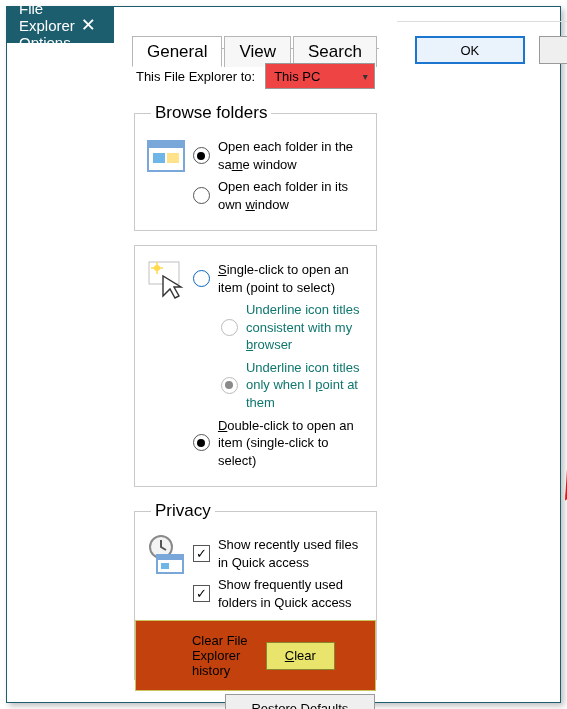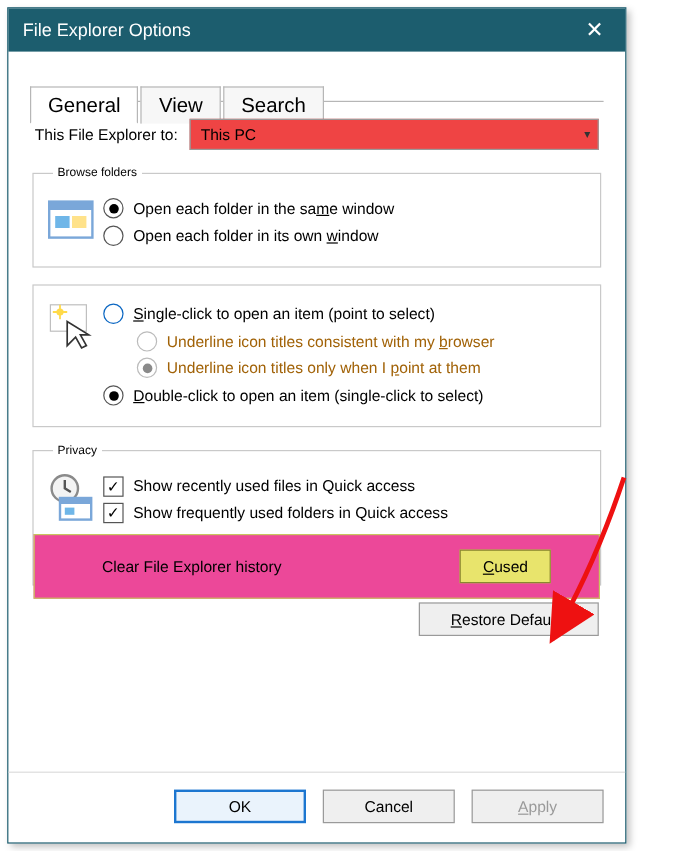--- a/index.html
+++ b/index.html
@@ -7,27 +7,26 @@
   font-family: "Segoe UI", Tahoma, sans-serif;
   font-size: 13px;
   color: #000;
   background: #fff;
   width: 567px;
   height: 709px;
   position: relative;
   padding: 6px;
 }
 .window {
-  width: 516px;
+  width: 555px;
   height: 697px;
   border: 1px solid #1c5d6e;
   box-shadow: 3px 3px 6px rgba(0,0,0,0.25);
   background: #fff;
   display: flex;
-  flex-direction: column;
   position: relative;
 }
 .titlebar {
   background: #1c5d6e;
   color: #fff;
   height: 36px;
   display: flex;
   align-items: center;
   padding: 0 12px;
   font-size: 15px;
@@ -85,21 +84,21 @@
   font-size: 10px;
   color: #333;
 }
 fieldset.group {
   border: 1px solid #c9c9c9;
   margin: 0 2px 14px 2px;
   padding: 10px 10px 12px 10px;
   position: relative;
 }
 fieldset.group legend {
-  font-size: 10px;
+  font-size: 17px;
   padding: 0 4px;
   margin-left: 6px;
 }
 .group-body {
   display: flex;
   gap: 4px;
   align-items: flex-start;
 }
 .group-icon {
   width: 44px;
@@ -127,28 +126,28 @@
 }
 .radio.blue { border-color:#0a66c2; }
 .radio.disabled { border-color:#bbb; }
 .radio.disabled.sel::after { background:#bbb; }
 .check {
   border:1px solid #555; background:#fff;
   display:flex; align-items:center; justify-content:center;
   font-size:13px; line-height:1;
 }
 .check.sel::after { content:"✓"; color:#000; }
-.subopt { margin-left: 28px; color:#a16207; }
+.subopt { margin-left: 28px; color:#0f766e; }
 .subopt .radio { border-color:#bbb; }
 .subopt .radio.sel::after { background:#8a8a8a; }
 .u { text-decoration: underline; }
 .clear-row {
   margin: 4px -10px -12px -10px;
   padding: 12px 40px 12px 56px;
-  background: #ec4899;
+  background: #c2410c;
   border: 1px solid #c8c45e;
   display:flex; align-items:center; justify-content:space-between;
 }
 .btn {
   height: 28px;
   padding: 0 18px;
   border: 1px solid #9a9a9a;
   background: #efefef;
   font-size: 13px;
   cursor: default;
@@ -276,21 +275,21 @@
           <div class="check-row">
             <span class="check sel"></span>
             <span>Show frequently used folders in Quick access</span>
           </div>
         </div>
       </div>
       <div class="clear-row">
         <span>Clear File Explorer history</span>
         <span class="btn highlight-border">
           <span class="u">C</span>
-            <span>used</span>
+            <span>lear</span>
         </span>
       </div>
     </fieldset>
 
     <div class="restore-row">
       <span class="btn" style="width:150px;">
         <span class="u">R</span>
           <span>estore Defaults</span>
       </span>
     </div>

